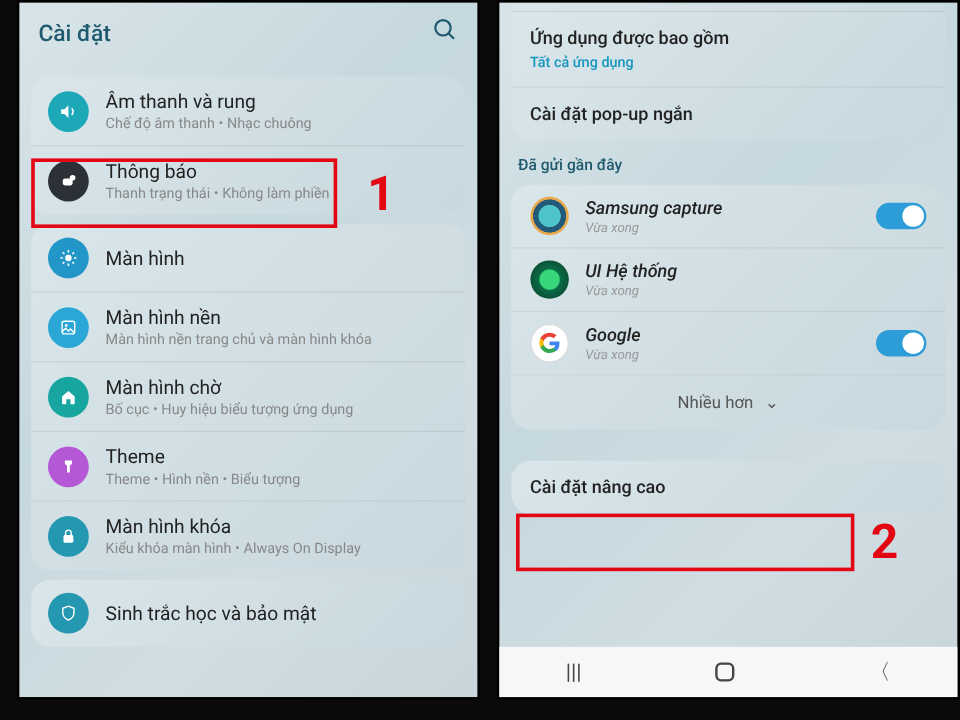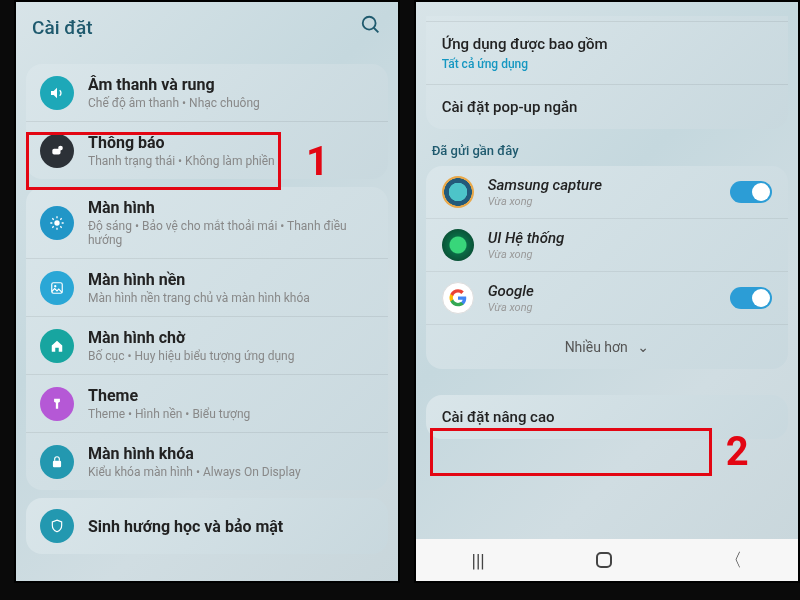--- a/index.html
+++ b/index.html
@@ -13,21 +13,21 @@
   }
   .pane {
     height: 583px;
     background: linear-gradient(135deg, #d8e4e8 0%, #c5d8de 40%, #d0dde2 70%, #c8d6db 100%);
     border: 2px solid #000;
     position: relative;
     overflow: hidden;
     margin-left: 14px;
   }
   .pane.left { width: 400px; }
-  .pane.right { width: 400px; padding: 12px 10px; }
+  .pane.right { width: 400px; padding: 0 10px; }
 
   
   .header {
     display: flex;
     justify-content: space-between;
     align-items: center;
     padding: 12px 16px 16px 16px;
   }
   .header-title { color: #1f5a6e; font-size: 19px; font-weight: 500; }
   .search-icon svg { stroke: #1f5a6e; }
@@ -56,21 +56,21 @@
   }
   .c-teal { background: #1da8b8; }
   .c-dark { background: #2c3137; }
   .c-blue2 { background: #2196c7; }
   .c-sky  { background: #2aa7d6; }
   .c-vio  { background: #b558d6; }
   .c-tl2  { background: #17a5a0; }
   .c-lock { background: #2398b0; }
   .c-shield { background: #2398b0; }
   .txt { flex: 1; }
-  .title { color: #222; font-size: 16px; font-weight: 700; }
+  .title { color: #222; font-size: 16px; font-weight: 400; }
   .sub   { color: #888; font-size: 12px; margin-top: 2px; }
 
   .hl {
     position: absolute;
     border: 3px solid #e30613;
     pointer-events: none;
   }
   .marker {
     position: absolute;
     color: #e30613;
@@ -186,21 +186,20 @@
               <line x1="19" y1="12" x2="22" y2="12"></line>
               <line x1="5" y1="5" x2="7" y2="7"></line>
               <line x1="17" y1="17" x2="19" y2="19"></line>
               <line x1="5" y1="19" x2="7" y2="17"></line>
               <line x1="17" y1="7" x2="19" y2="5"></line>
             </g>
           </svg>
       </div>
       <div class="txt">
         <div class="title">Màn hình</div>
-        <div class="sub">Độ sáng  •  Bảo vệ cho mắt thoải mái  •  Thanh điều hướng</div>
       </div>
     </div>
     <div class="row">
       <div class="ico c-sky">
         <svg width="14" height="14" viewBox="0 0 24 24" fill="#fff">
             <rect x="3" y="3" width="18" height="18" rx="3" fill="none" stroke="#fff" stroke-width="2"></rect>
             <circle cx="9" cy="9" r="2"></circle>
             <path d="M3 18l5-5 4 4 3-3 6 6" fill="none" stroke="#fff" stroke-width="2"></path>
           </svg>
       </div>
@@ -246,21 +245,21 @@
   </div>
 
   <div class="card">
     <div class="row">
       <div class="ico c-shield">
         <svg width="14" height="14" viewBox="0 0 24 24" fill="none" stroke="#fff" stroke-width="2">
             <path d="M12 2l8 3v6c0 5-3.5 9-8 11-4.5-2-8-6-8-11V5l8-3z"></path>
           </svg>
       </div>
       <div class="txt">
-        <div class="title">Sinh hướng học và bảo mật</div>
+        <div class="title">Sinh trắc học và bảo mật</div>
       </div>
     </div>
   </div>
 
   <div class="hl" style="left:10px; top:130px; width:255px; height:58px;"></div>
   <div class="marker" style="left:290px; top:136px;">1</div>
 </div>
 
 <div class="pane right">
   <div class="rcard" style="margin-top:2px; border-top-left-radius:0; border-top-right-radius:0;">

